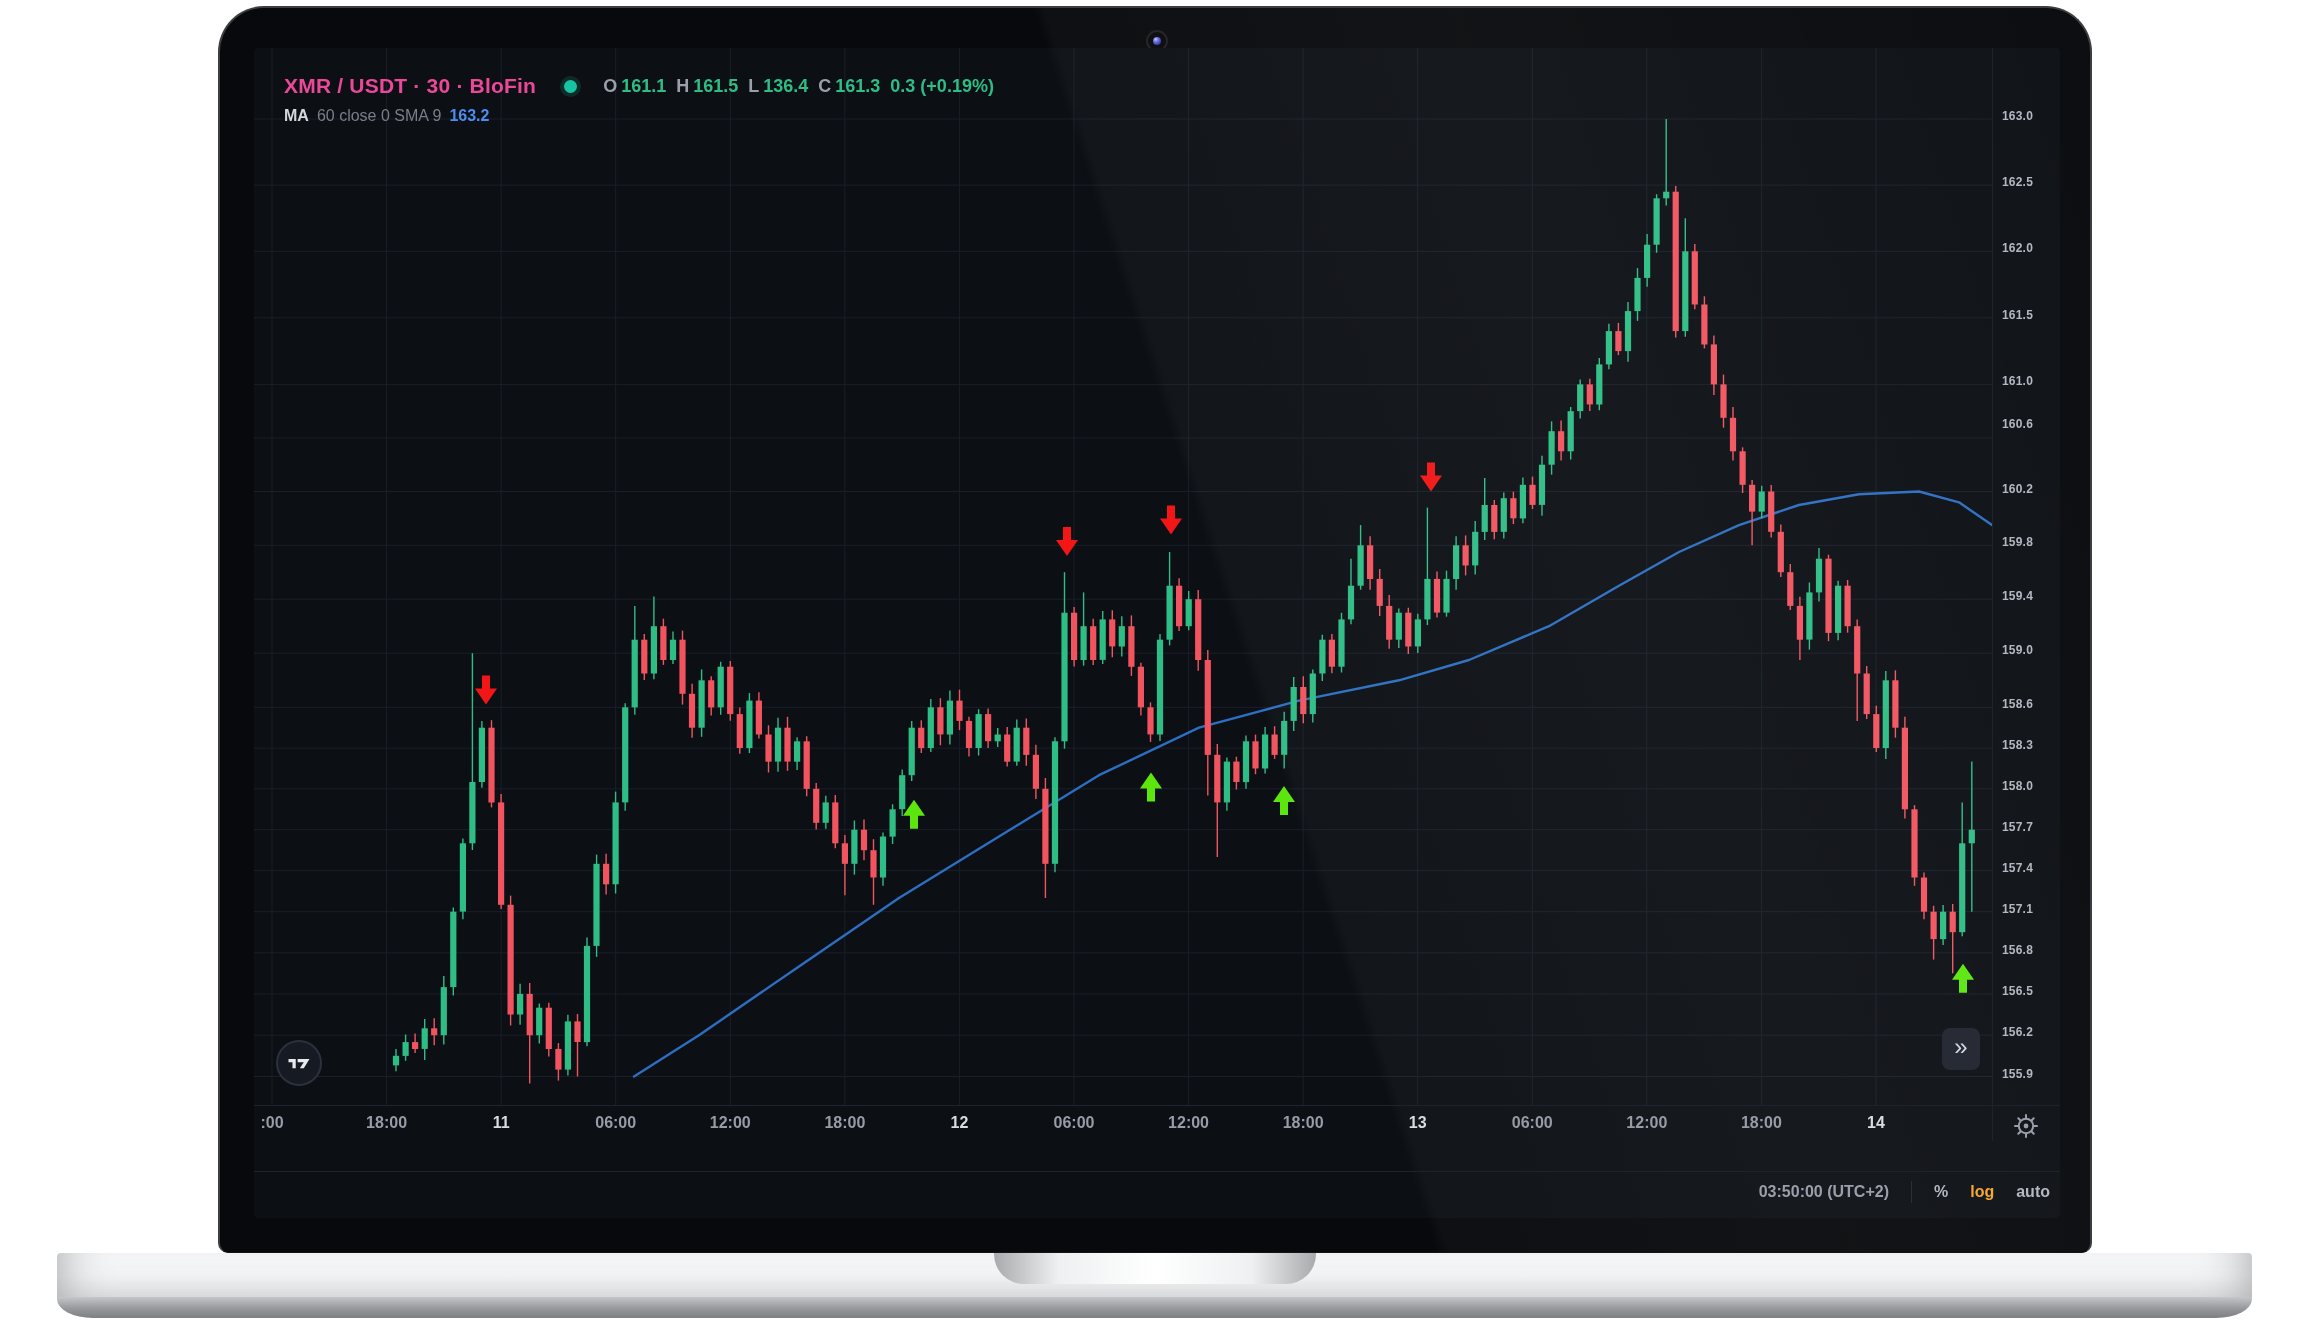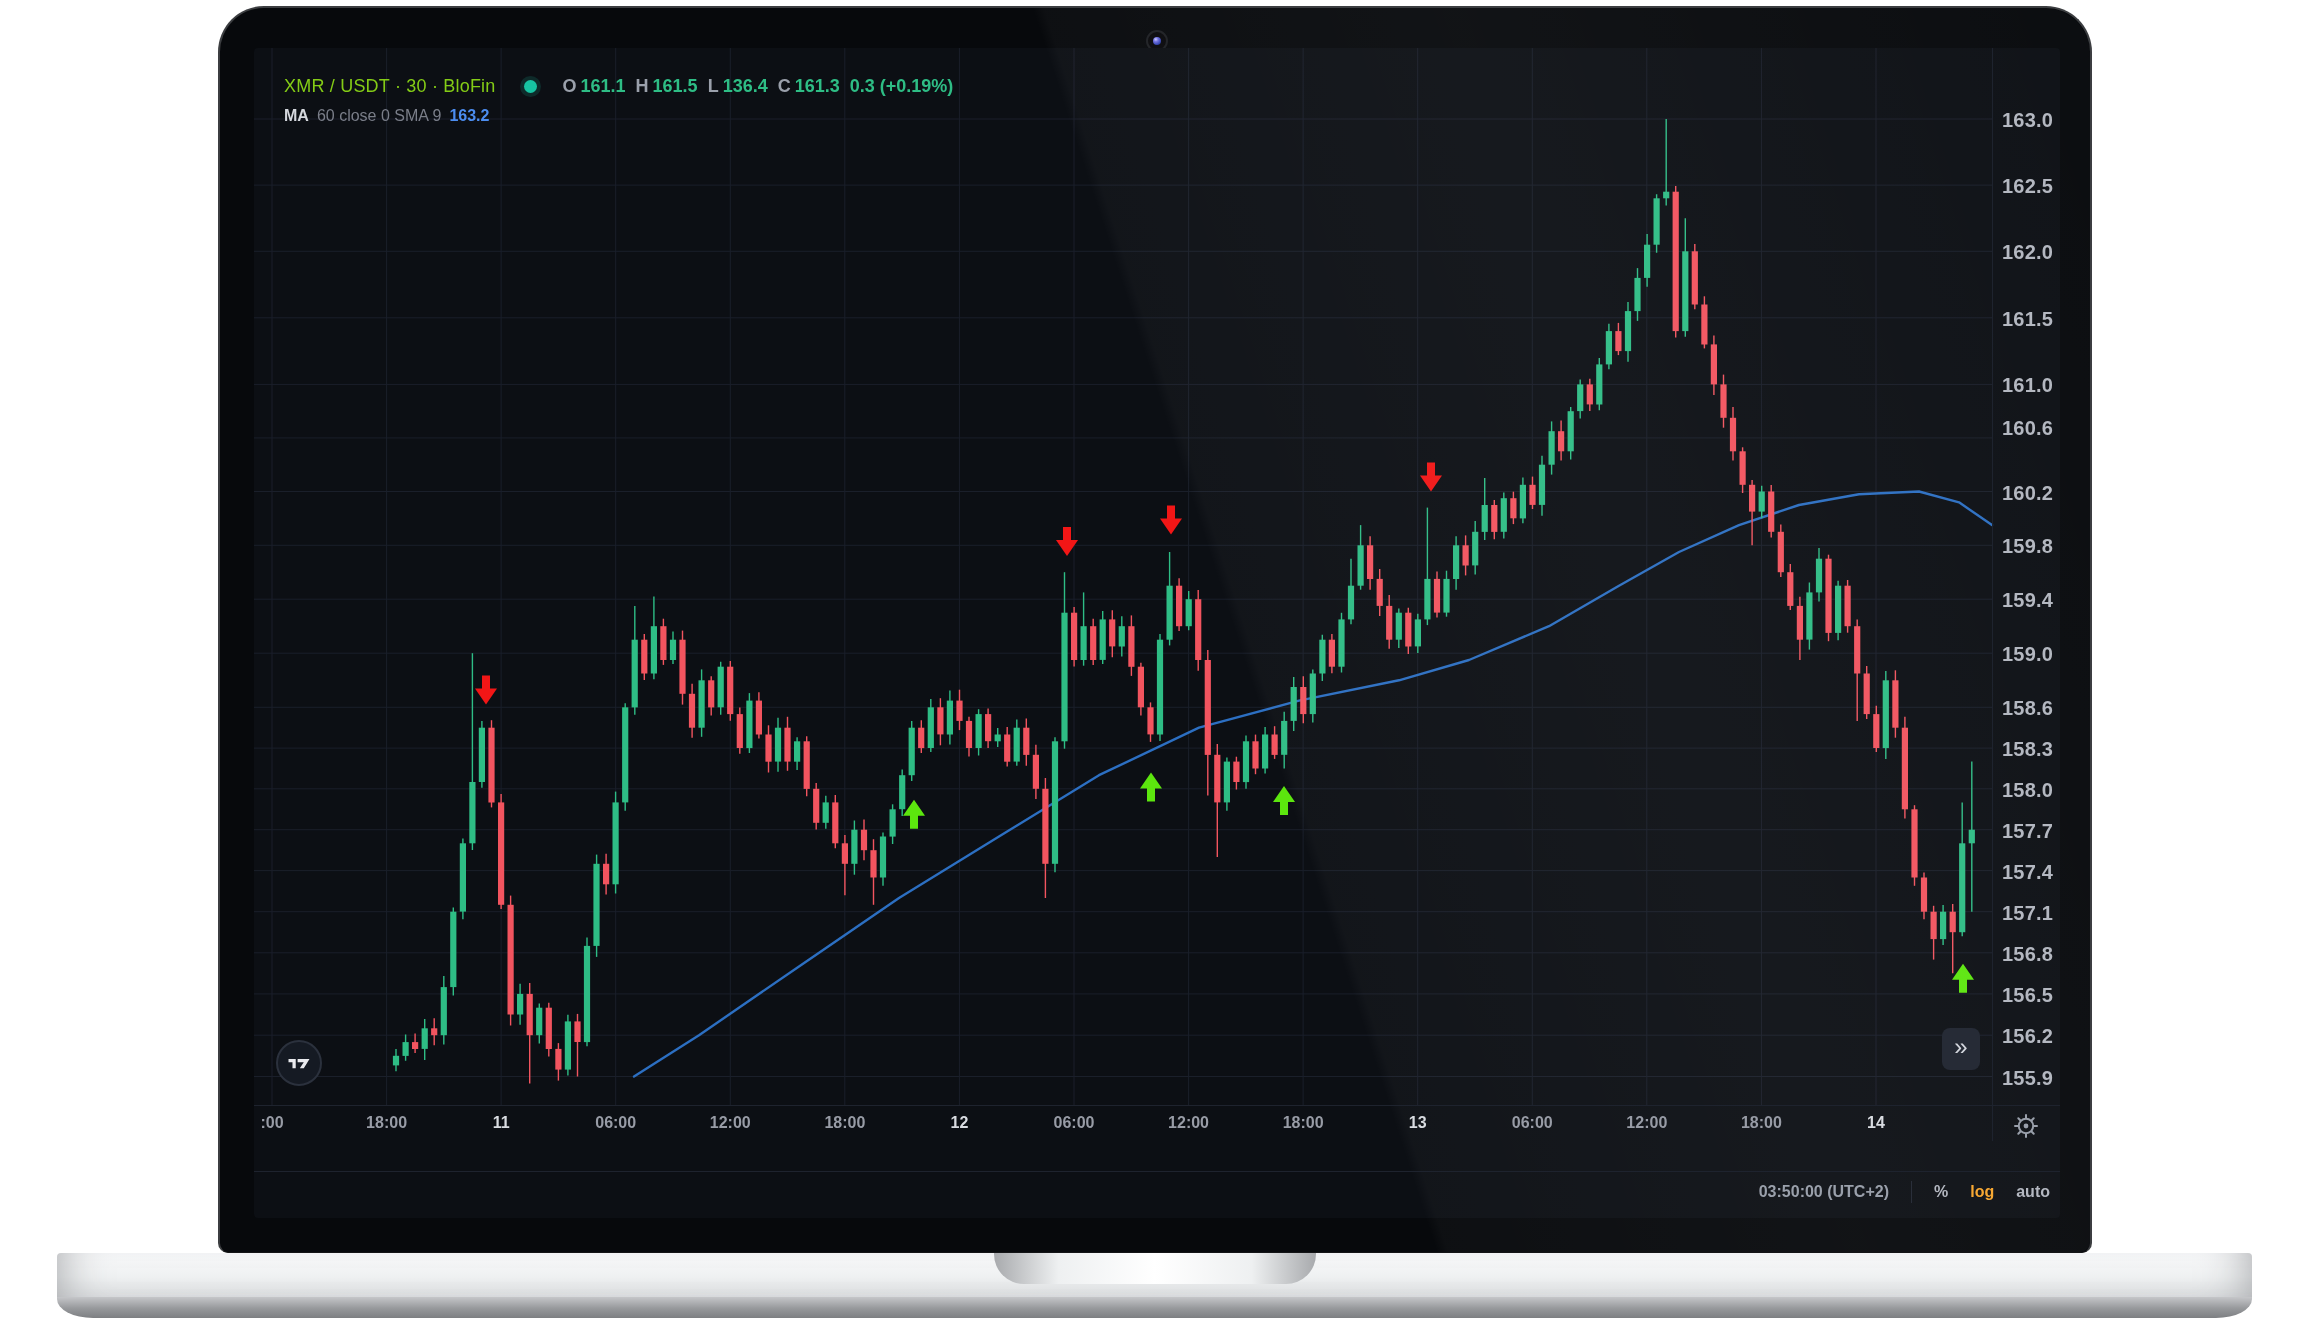--- a/index.html
+++ b/index.html
@@ -27,32 +27,32 @@
     background:linear-gradient(180deg,#c5c6c9 0%,#96989b 55%,#7d7f82 100%);
     border-radius:0 0 36px 36px / 0 0 19px 19px;}
 
   
   .display{position:absolute;left:34px;top:40px;width:1806px;height:1170px;background:#0c0f14;
     border-radius:4px;overflow:hidden;}
   .plot-svg{position:absolute;left:0;top:0;}
 
   .legend{position:absolute;left:30px;top:24px;z-index:5;}
   .legend-row1{display:flex;align-items:center;white-space:nowrap;height:28px;}
-  .symbol-title{color:#84cc16;font-size:18px;font-weight:400;letter-spacing:.2px;}
+  .symbol-title{color:#ec4899;font-size:21px;font-weight:700;letter-spacing:.2px;}
   .status-dot{width:13px;height:13px;border-radius:50%;margin:0 26px 0 28px;
     box-shadow:0 0 0 4px rgba(23,195,162,.16);}
   .ohlc{font-size:18px;font-weight:600;display:flex;gap:10px;align-items:center;}
   .ohlc .lbl{color:#9aa0ab;margin-right:-6px;}
   .legend-row2{margin-top:7px;font-size:16px;white-space:nowrap;display:flex;gap:8px;align-items:center;}
   .ind-name{color:#d5d8de;font-weight:700;}
   .ind-params{color:#7a7e89;}
   .ind-value{font-weight:600;}
 
   .price-axis{position:absolute;top:0;bottom:0;z-index:4;}
-  .price-tick{position:absolute;left:10px;color:#b4b8c1;font-size:20px;font-weight:600;letter-spacing:.2px;}
+  .price-tick{position:absolute;left:10px;color:#b4b8c1;font-size:12px;font-weight:600;letter-spacing:.2px;}
   .axis-vline{position:absolute;top:0;width:1px;background:#1e232e;z-index:3;}
   .time-row{position:absolute;left:0;right:0;height:36px;border-top:1px solid #1e232e;z-index:4;}
   .time-tick{position:absolute;top:8px;transform:translateX(-50%);color:#9throw;}
   .time-tick{color:#989ca6;font-size:16px;font-weight:600;}
   .time-tick.major{color:#d9dce1;}
 
   .bottom-toolbar{position:absolute;left:0;right:0;height:40px;border-top:1px solid #1e232e;
     display:flex;align-items:center;justify-content:flex-end;gap:22px;padding-right:10px;z-index:4;
     font-size:16px;font-weight:600;}
   .tb-clock{color:#9aa0ab;}

